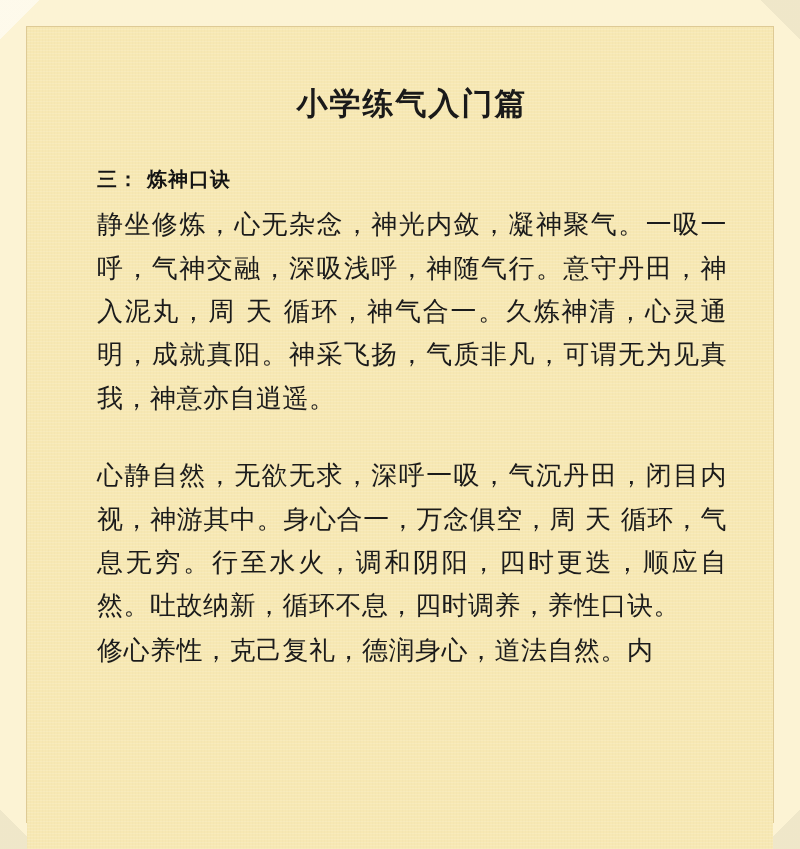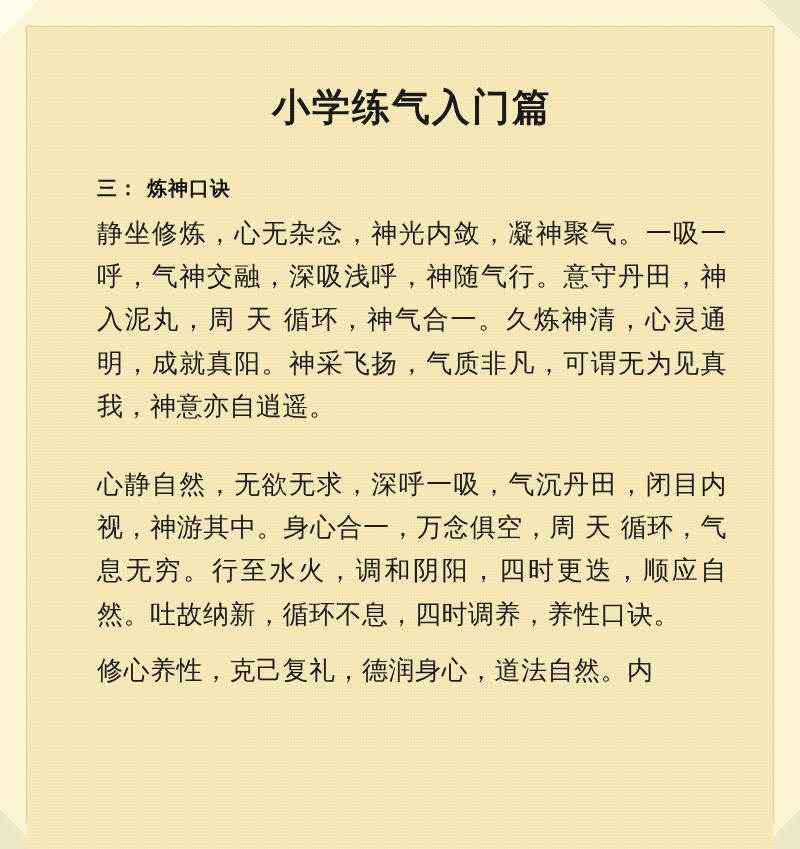--- a/index.html
+++ b/index.html
@@ -55,21 +55,21 @@
   }
   .content {
     position: absolute;
     left: 0; right: 0; top: 0;
     padding: 58px 46px 0 70px;
     box-sizing: border-box;
   }
 
   .doc-title {
     text-align: center;
-    font-size: 38px;
+    font-size: 31px;
     font-weight: bold;
     color: #1a1a1a;
     letter-spacing: 2px;
     margin: 0 0 44px 0;
     line-height: 1.2;
   }
 
   .section {
     margin-bottom: 34px;
   }
@@ -83,21 +83,22 @@
   .section-body {
     font-size: 26px;
     line-height: 1.67;
     color: #1b1b1b;
     margin: 0;
     text-align: justify;
     text-justify: inter-ideograph;
     letter-spacing: 0.5px;
   }
   .section-body + .section-body {
-    margin-top: 13px;
+    margin-top: 3px;
+    font-family: Liberation Mono, monospace;
   }
 </style>
 </head>
 <body>
 
 <div class="page">
   <div class="frame-outer"></div>
   <div class="frame-bevel"></div>
   <div class="frame-inner-line"></div>
 

